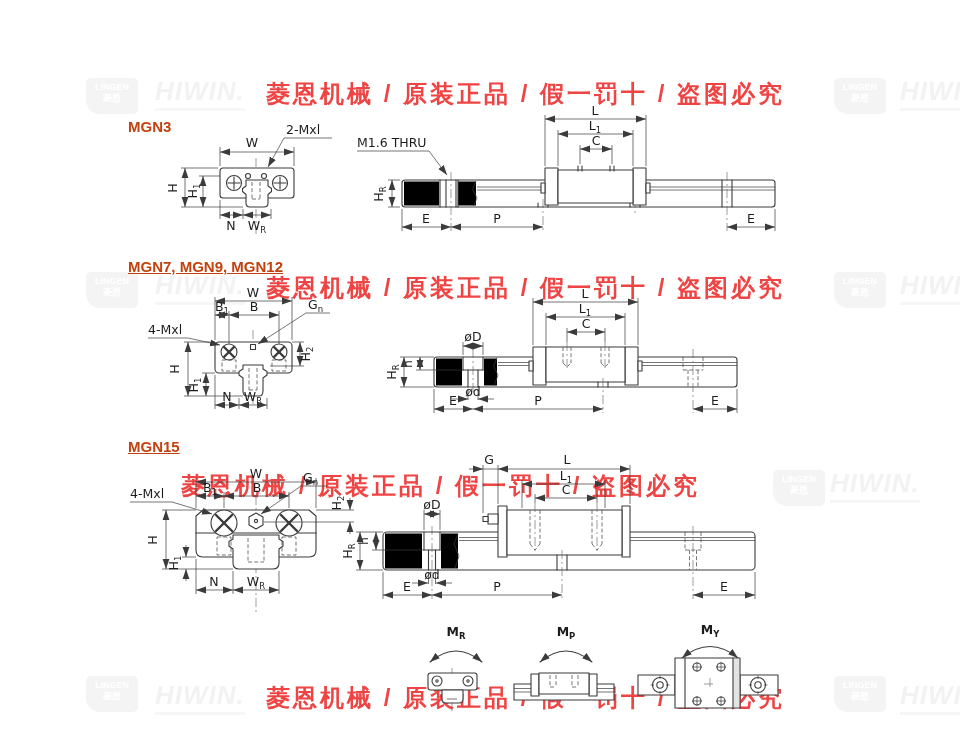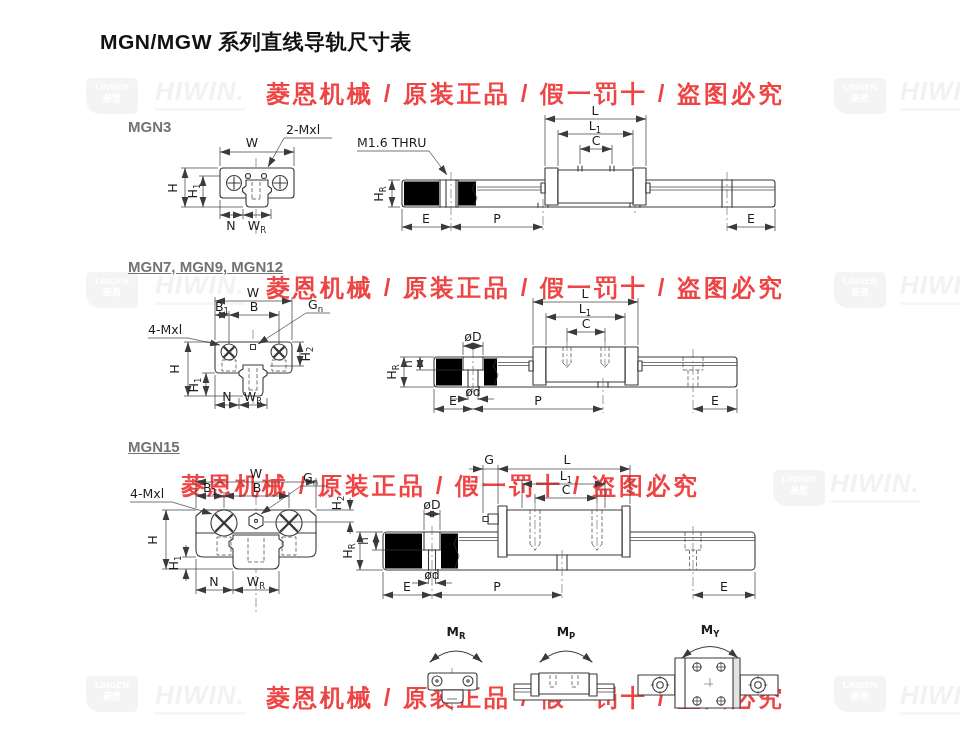--- a/index.html
+++ b/index.html
@@ -3,21 +3,21 @@
 <meta charset="utf-8">
 <style>
   html,body{margin:0;padding:0;background:#fff;}
   #page{position:relative;width:960px;height:732px;background:#fff;overflow:hidden;
         font-family:"Liberation Sans","DejaVu Sans",sans-serif;}
 
   
   .title{position:absolute;left:100px;top:28px;font-size:21px;font-weight:bold;color:#111;
          letter-spacing:.5px;z-index:3;}
   .subtitle{position:absolute;left:100px;top:83px;font-size:19px;font-weight:bold;color:#111;z-index:3;}
-  .seclabel{position:absolute;left:128px;font-size:15px;font-weight:bold;color:#737373;z-index:3;}
+  .seclabel{position:absolute;left:128px;font-size:15px;font-weight:bold;color:#c2410c;z-index:3;}
   #sec1{top:118px;} #sec2{top:258px;text-decoration:underline;} #sec3{top:438px;text-decoration:underline;}
 
   
   .wm-row{position:absolute;left:0;width:960px;height:44px;z-index:1;pointer-events:none;margin-left:31px;}
   .wm-badge{position:absolute;width:52px;height:36px;background:#f4f4f4;border-radius:5px 5px 5px 14px;
             color:#fff;font-size:9px;font-weight:bold;text-align:center;line-height:1.2;padding-top:4px;
             box-sizing:border-box;}
   .wm-hiwin{position:absolute;top:2px;font-size:26px;font-weight:bold;font-style:italic;
             color:#f2f2f2;letter-spacing:1px;}
   .wm-hiwin::after{content:"";display:block;height:3px;background:#f6f6f6;margin-top:1px;}
@@ -66,21 +66,20 @@
     <span class="wm-hiwin h-r">HIWIN.</span>
   </div>
   <div class="wm-row" style="top:662px;">
     <span class="wm-badge b-l" style="top:14px;"><span>LINGEN</span><br><span>菱恩</span></span>
     <span class="wm-hiwin h-l" style="top:18px;">HIWIN.</span>
     <span class="wm-text t-m" style="top:20px;">菱恩机械 / 原装正品 / 假一罚十 / 盗图必究</span>
     <span class="wm-badge b-r" style="top:14px;"><span>LINGEN</span><br><span>菱恩</span></span>
     <span class="wm-hiwin h-r" style="top:18px;">HIWIN.</span>
   </div>
 
-  <div class="title">MGN/MGW 系列直线导轨尺寸表</div>
   <div class="seclabel" id="sec1">MGN3</div>
   <div class="seclabel" id="sec2">MGN7, MGN9, MGN12</div>
   <div class="seclabel" id="sec3">MGN15</div>
 
   <svg id="art" width="960" height="732" viewBox="0 0 960 732">
     <defs>
       <marker id="arw" viewBox="0 0 10 8" refX="10" refY="4" markerWidth="10" markerHeight="8" markerUnits="userSpaceOnUse" orient="auto-start-reverse">
         <path d="M0,0.6 L10,4 L0,7.4 Z" fill="#3b3b3b"></path>
       </marker>
       <pattern id="hat" patternUnits="userSpaceOnUse" width="7" height="7" patternTransform="rotate(45)">

